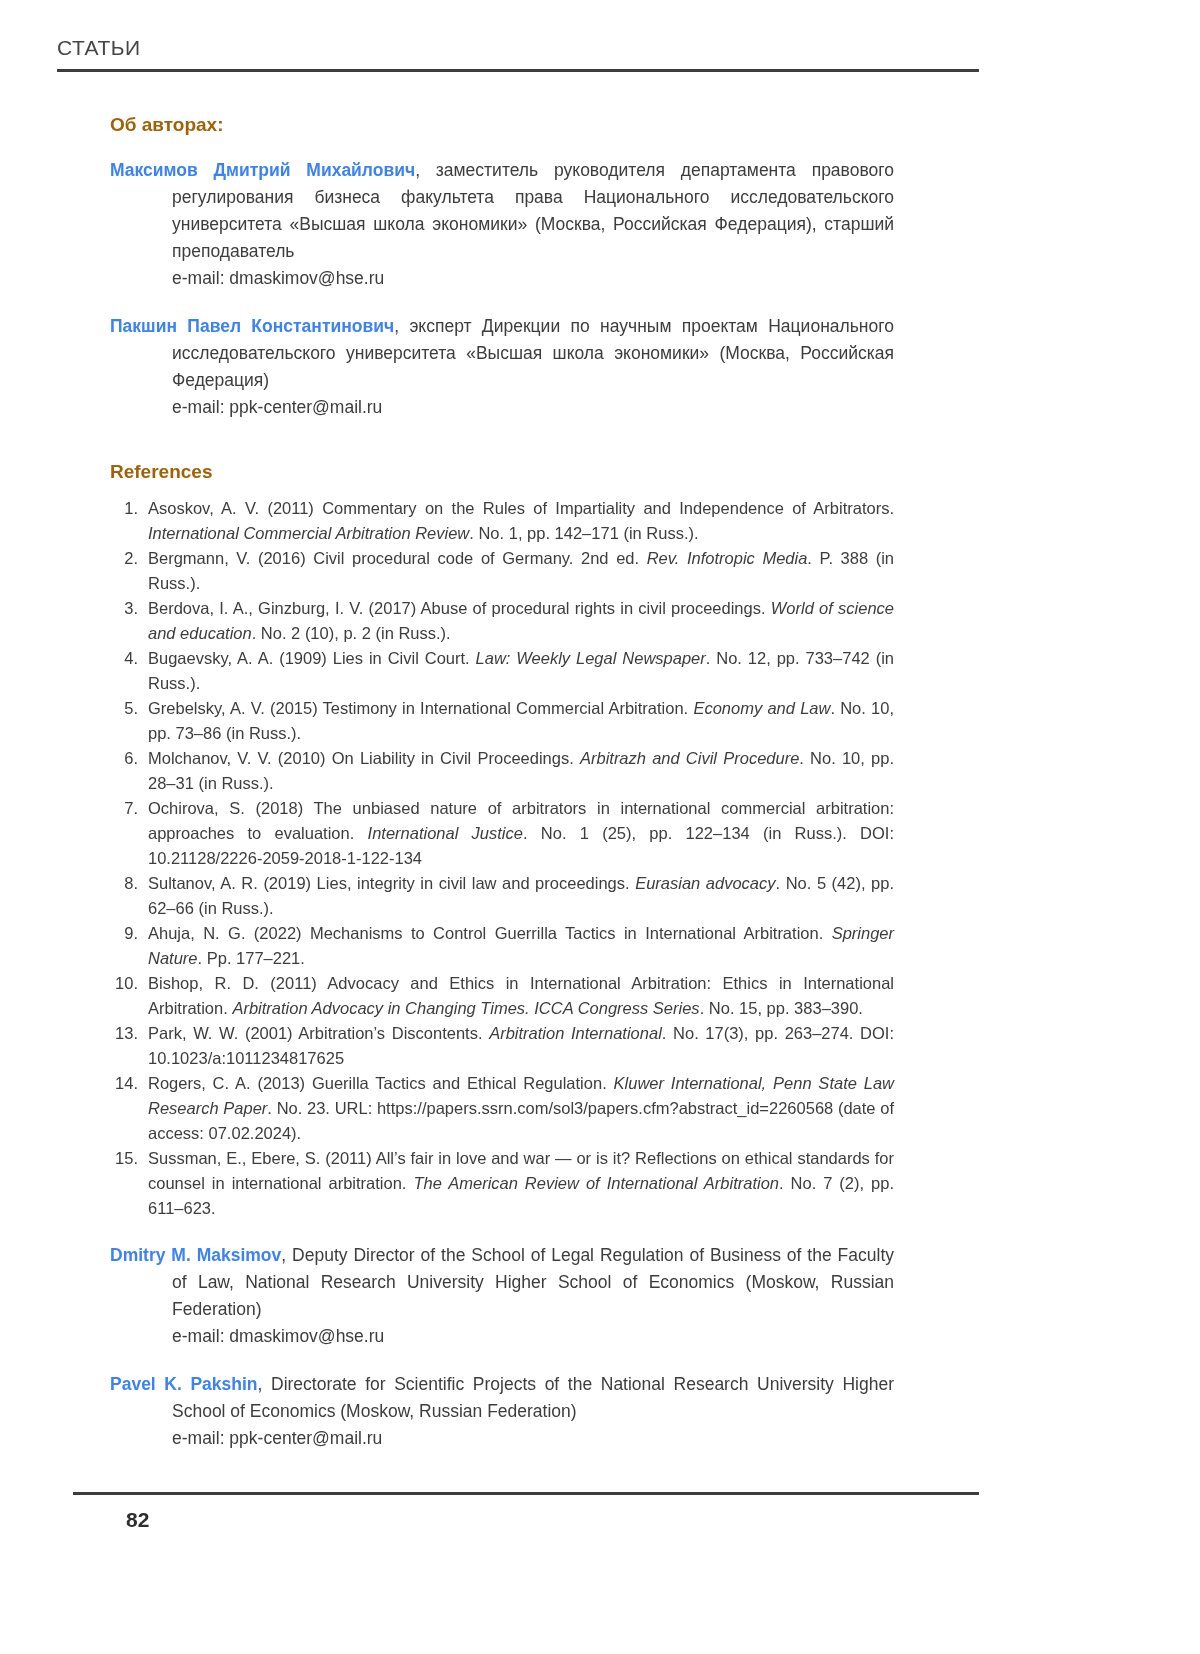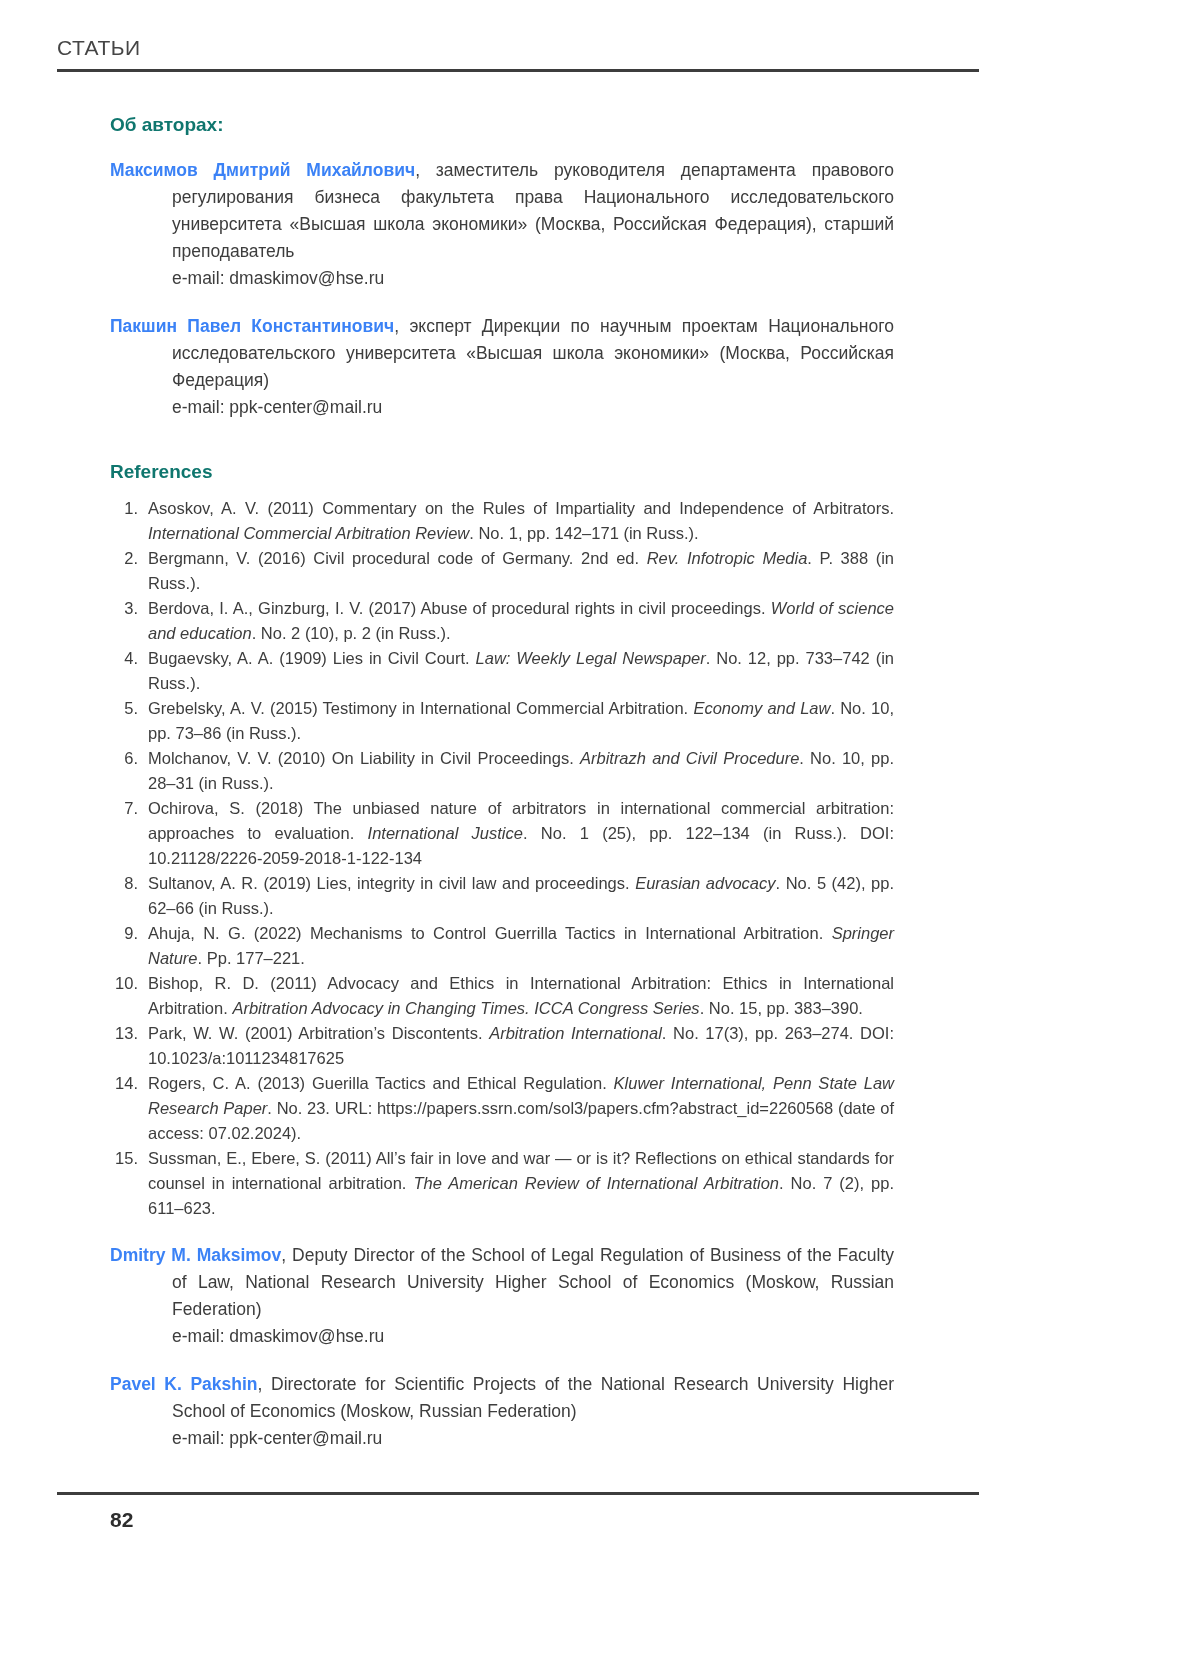--- a/index.html
+++ b/index.html
@@ -23,21 +23,21 @@
     margin: 9px 57px 0 57px;
     border: none;
     border-top: 3px solid #3d3d3d;
   }
 
   .content { margin: 42px 142px 0 110px; }
 
   h2.sec {
     font-size: 19px;
     font-weight: bold;
-    color: #0f766e;
+    color: #a16207;
   }
   .sec-refs { margin-top: 40px; }
   .sec-en   { margin-top: 46px; }
 
   .author {
     font-size: 17.5px;
     line-height: 27px;
     text-align: justify;
     padding-left: 62px;
     text-indent: -62px;
@@ -56,21 +56,21 @@
     padding-left: 38px;
     color: #3d3d3d;
   }
   .ref-num {
     position: absolute;
     left: 0; top: 0;
     width: 28px;
     text-align: right;
   }
 
-  .footer { position: absolute; left: 57px; right: 57px; top: 1492px; }
+  .footer { position: absolute; left: 73px; right: 57px; top: 1492px; }
   .footer-rule { border: none; border-top: 3px solid #3d3d3d; }
   .page-number {
     margin: 13px 0 0 53px;
     font-size: 21px;
     font-weight: bold;
     color: #2e2e2e;
   }
 </style>
 </head>
 <body>

